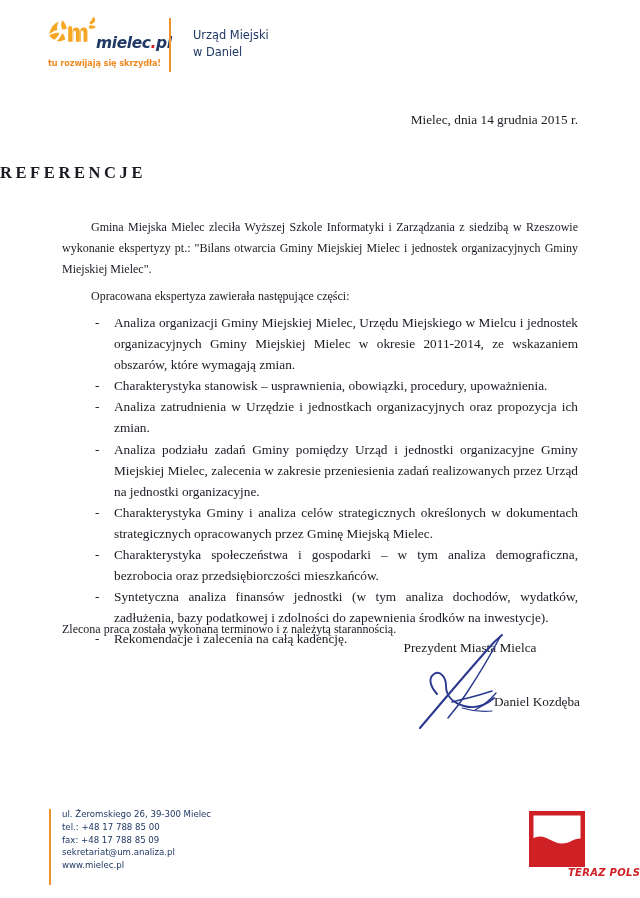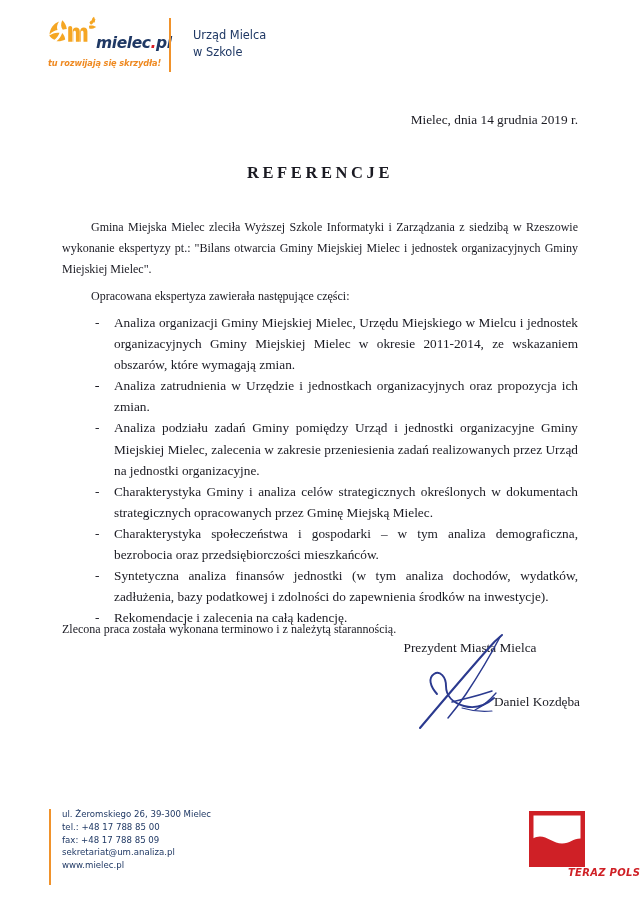--- a/index.html
+++ b/index.html
@@ -43,21 +43,20 @@
     color: #1f3864;
     white-space: nowrap;
   }
   #logo-wordmark .dot { color: #d91b22; }
   #logo-tagline {
     position: absolute;
     left: 0px; top: 42px;
     font-family: "DejaVu Sans", sans-serif;
     font-size: 8.2px;
     font-weight: bold;
-    font-style: italic;
     color: #ef8a22;
     letter-spacing: -0.1px;
     white-space: nowrap;
   }
   #header-divider {
     position: absolute;
     left: 169px; top: 18px;
     width: 2px; height: 54px;
     background: #f0922b;
   }
@@ -82,21 +81,20 @@
     left: 0; top: 112px;
     width: 578px;
     text-align: right;
     font-size: 13.3px;
     white-space: nowrap;
   }
   #doc-title {
     position: absolute;
     left: 0; top: 163px;
     width: 640px;
-    text-align: center;
     font-size: 16.5px;
     font-weight: bold;
     letter-spacing: 3.6px;
   }
 
   .para {
     position: absolute;
     font-size: 12px;
     line-height: 21.1px;
     text-align: justify;
@@ -240,38 +238,38 @@
     </svg>
     <div id="logo-wordmark">
       <span>mielec</span><span class="dot">.</span><span>pl</span>
     </div>
     <div id="logo-tagline">tu rozwijają się skrzydła!</div>
   </div>
 
   <div id="header-divider"></div>
 
   <div id="office-name">
-    <span>Urząd Mielca</span><br>
-    <span>w Szkole</span>
+    <span>Urząd Miejski</span><br>
+    <span>w Daniel</span>
   </div>
 </div>
 
 <div id="doc-body">
 
-  <div id="date-line">Mielec, dnia 14 grudnia 2019 r.</div>
+  <div id="date-line">Mielec, dnia 14 grudnia 2015 r.</div>
 
   <div id="doc-title">REFERENCJE</div>
 
   <div id="intro-para" class="para">Gmina Miejska Mielec zleciła Wyższej Szkole Informatyki i Zarządzania z siedzibą w Rzeszowie wykonanie ekspertyzy pt.: "Bilans otwarcia Gminy Miejskiej Mielec i jednostek organizacyjnych Gminy Miejskiej Mielec".</div>
 
   <div id="lead-in-para" class="para">Opracowana ekspertyza zawierała następujące części:</div>
 
   <ul id="items-list">
     <li><span class="dash">-</span><span>Analiza organizacji Gminy Miejskiej Mielec, Urzędu Miejskiego w Mielcu i jednostek organizacyjnych Gminy Miejskiej Mielec w okresie 2011-2014, ze wskazaniem obszarów, które wymagają zmian.</span></li>
-    <li><span class="dash">-</span></li>
+    <li><span class="dash">-</span><span>Charakterystyka stanowisk – usprawnienia, obowiązki, procedury, upoważnienia.</span></li>
     <li><span class="dash">-</span><span>Analiza zatrudnienia w Urzędzie i jednostkach organizacyjnych oraz propozycja ich zmian.</span></li>
     <li><span class="dash">-</span><span>Analiza podziału zadań Gminy pomiędzy Urząd i jednostki organizacyjne Gminy Miejskiej Mielec, zalecenia w zakresie przeniesienia zadań realizowanych przez Urząd na jednostki organizacyjne.</span></li>
     <li><span class="dash">-</span><span>Charakterystyka Gminy i analiza celów strategicznych określonych w dokumentach strategicznych opracowanych przez Gminę Miejską Mielec.</span></li>
     <li><span class="dash">-</span><span>Charakterystyka społeczeństwa i gospodarki – w tym analiza demograficzna, bezrobocia oraz przedsiębiorczości mieszkańców.</span></li>
     <li><span class="dash">-</span><span>Syntetyczna analiza finansów jednostki (w tym analiza dochodów, wydatków, zadłużenia, bazy podatkowej i zdolności do zapewnienia środków na inwestycje).</span></li>
     <li><span class="dash">-</span><span>Rekomendacje i zalecenia na całą kadencję.</span></li>
   </ul>
 
   <div id="closing-para" class="para">Zlecona praca została wykonana terminowo i z należytą starannością.</div>
 

